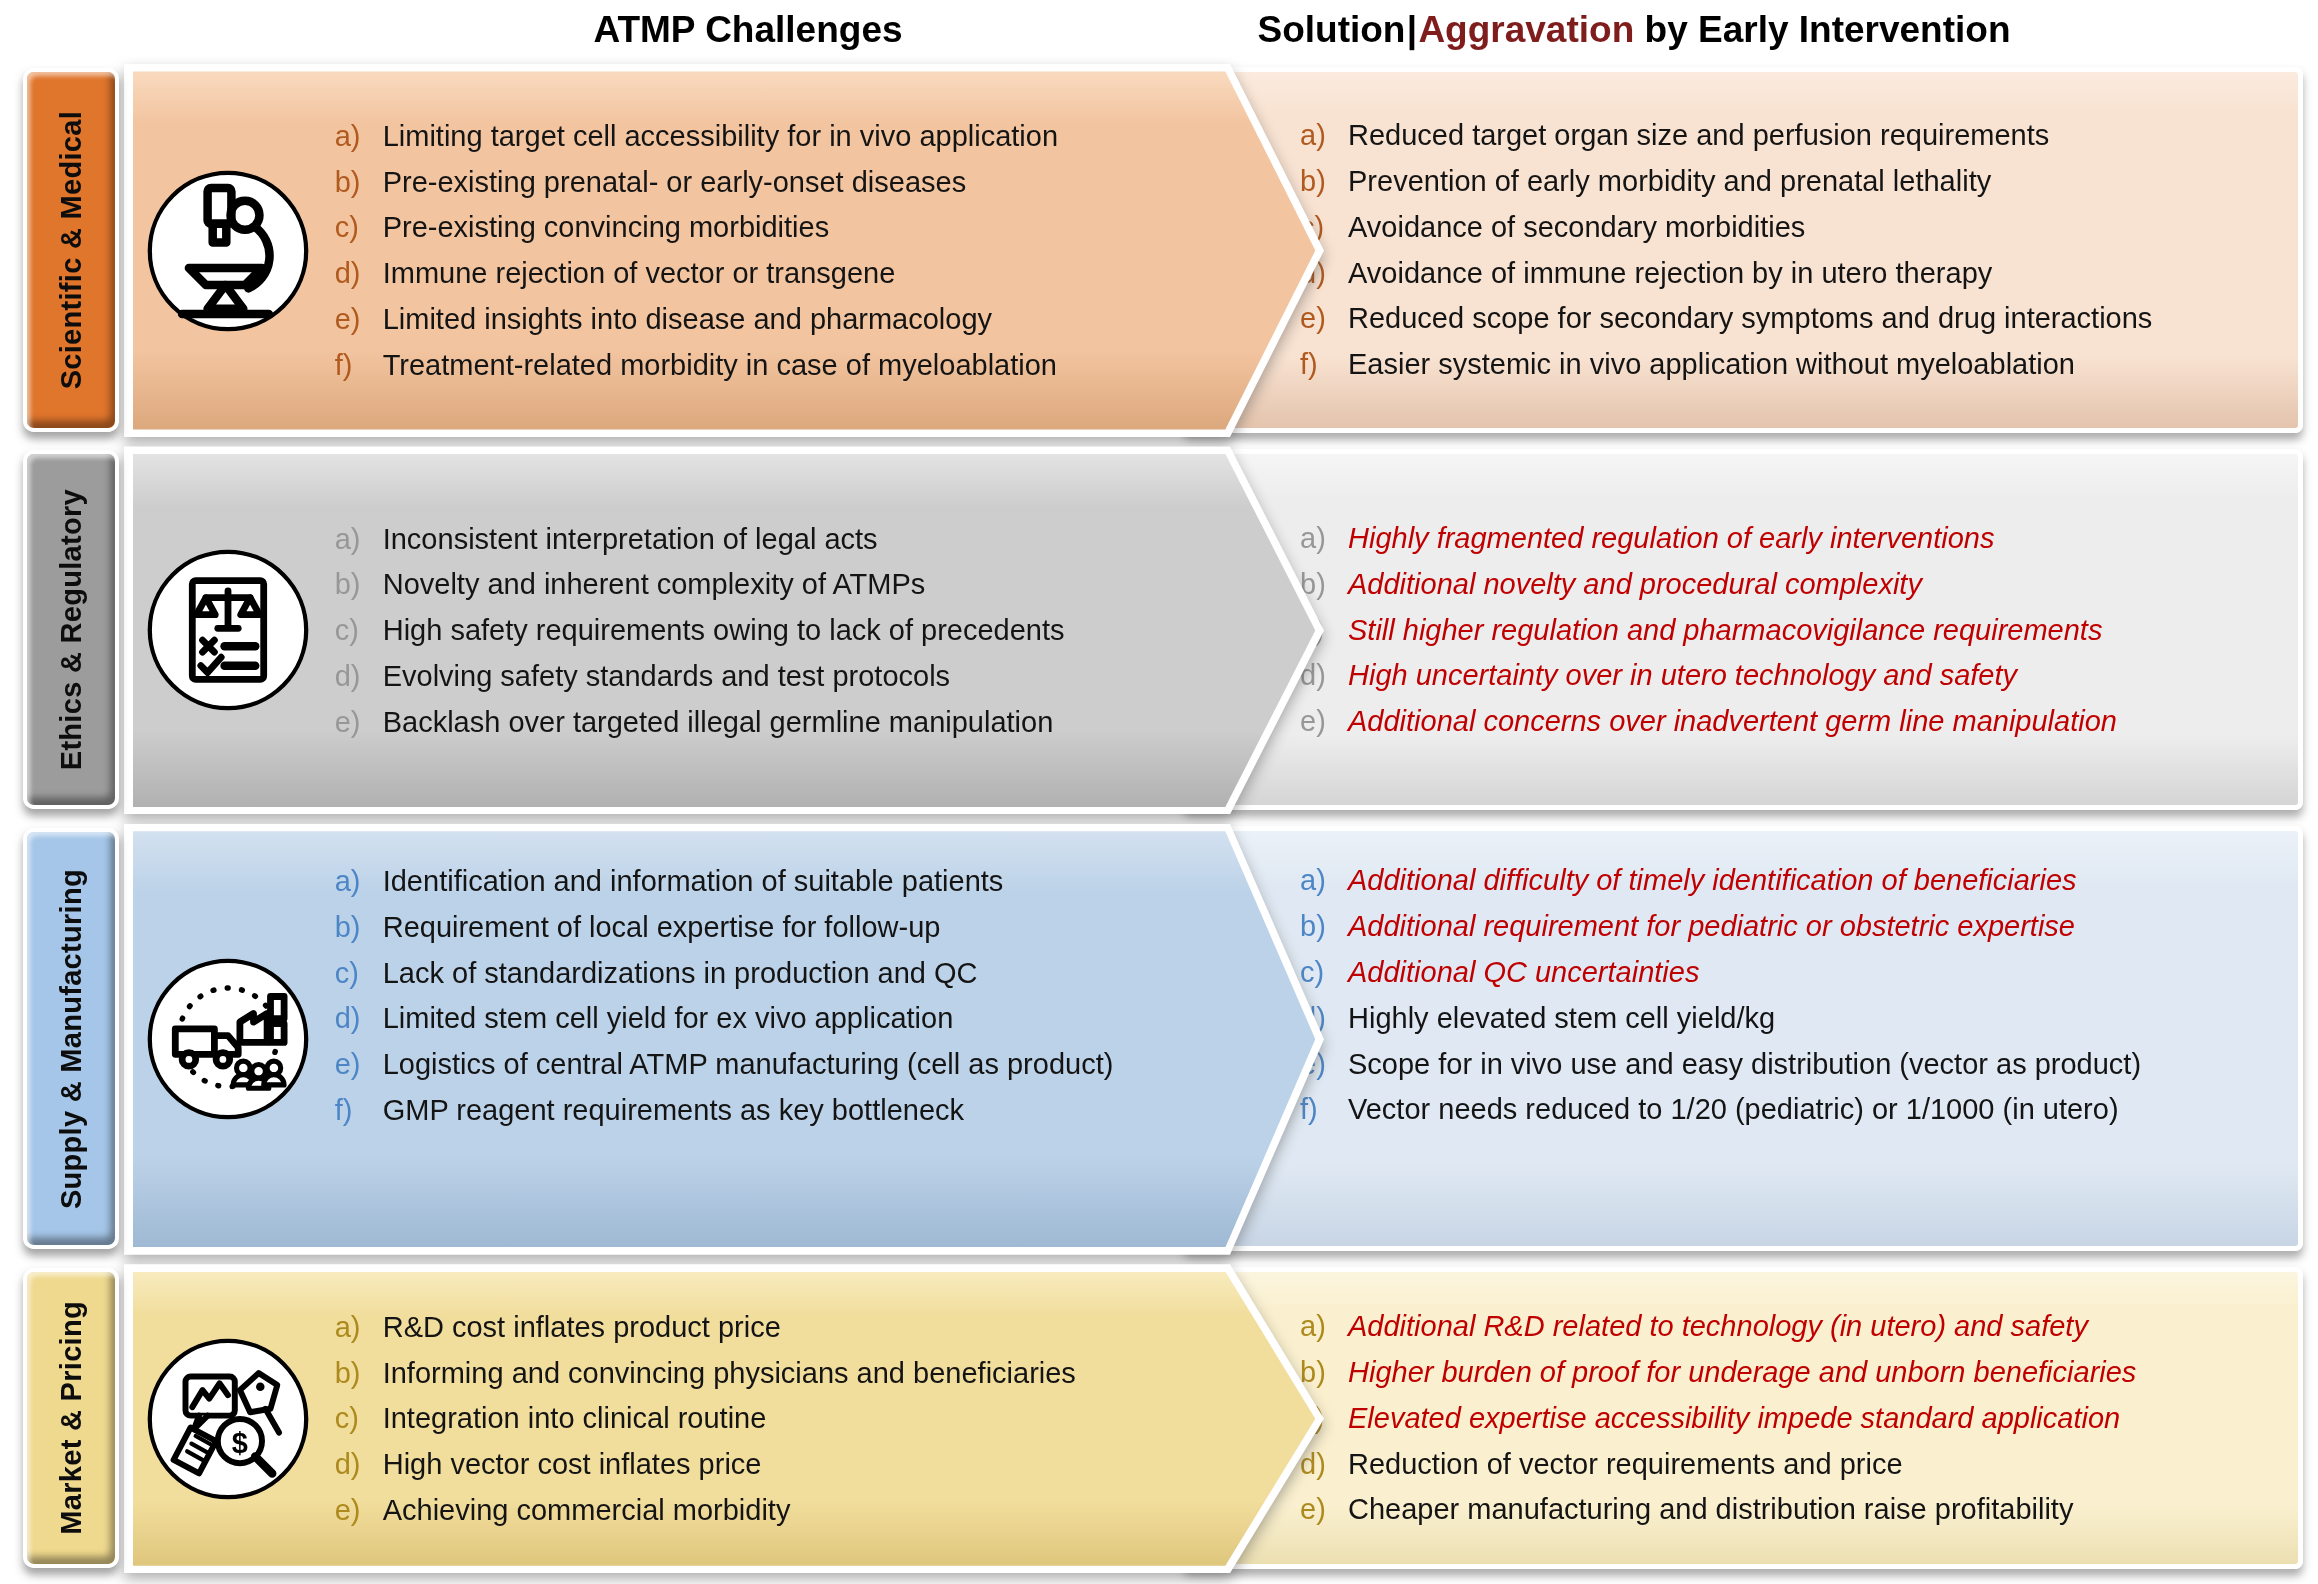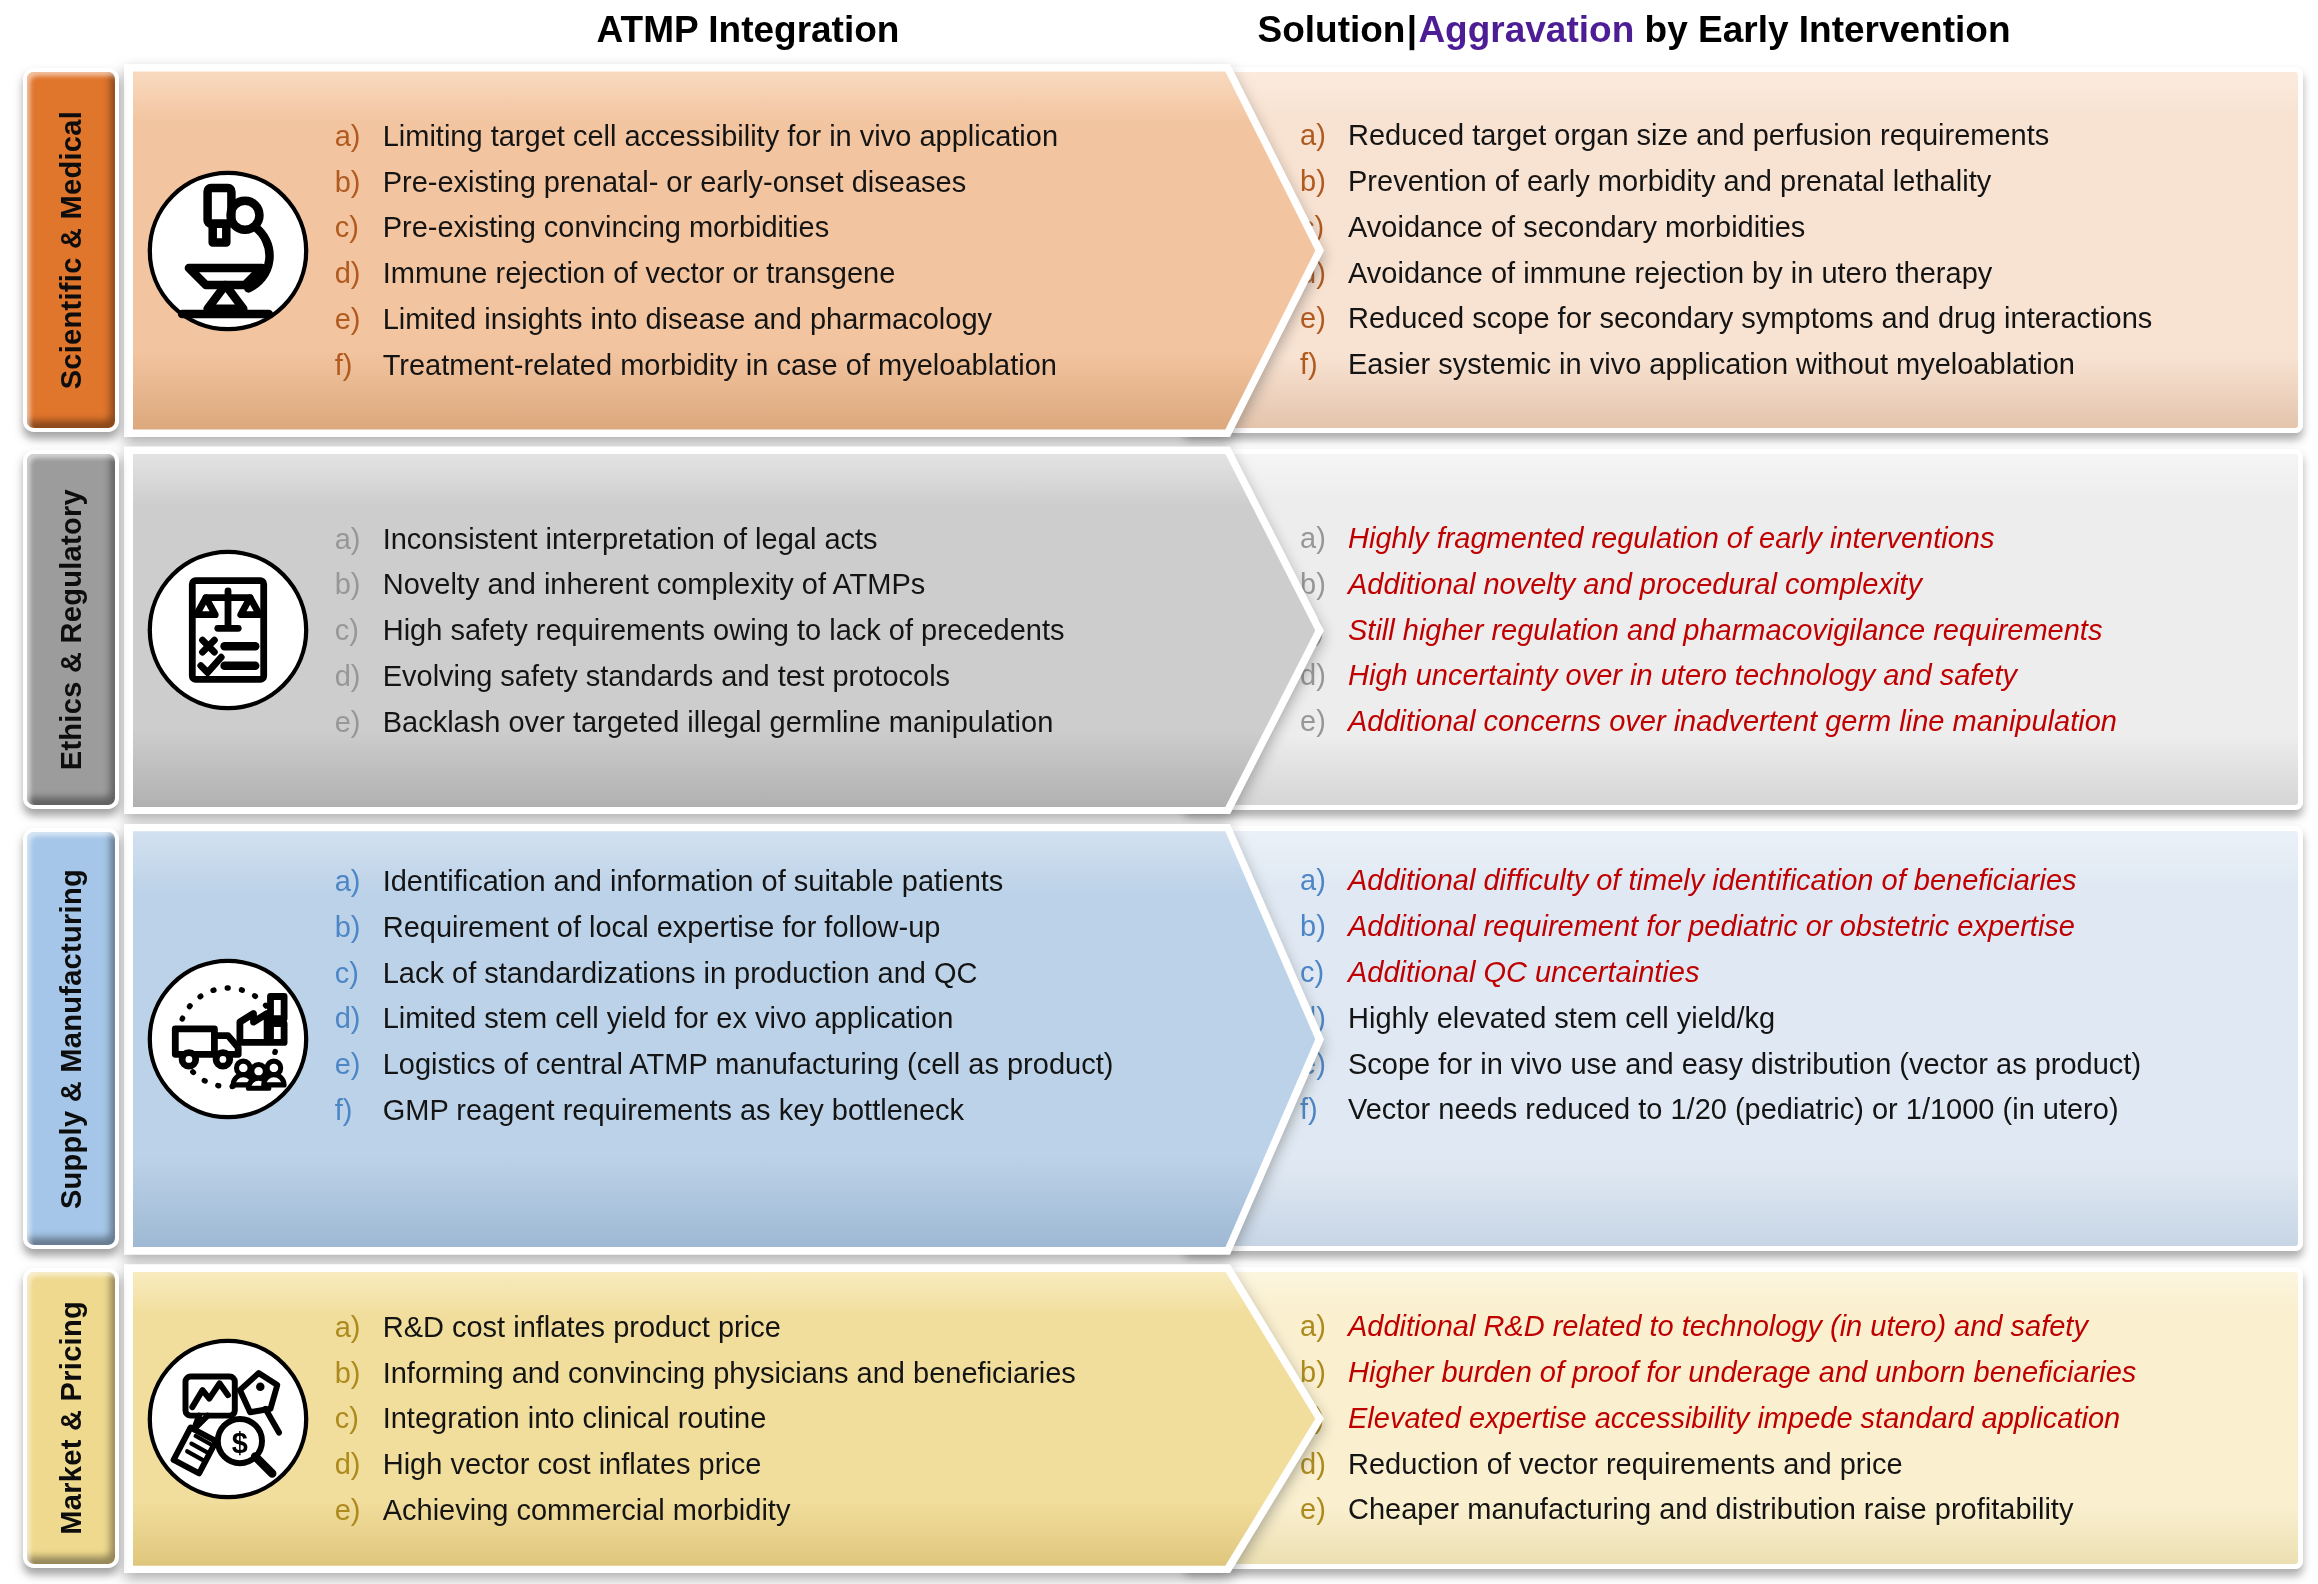--- a/index.html
+++ b/index.html
@@ -2,21 +2,21 @@
 <html style="font-size:10.7px"><head>
 <meta charset="utf-8">
 <style>
   html,body{margin:0;padding:0;background:#fff;}
   #fig{position:relative;width:2319px;height:1585px;background:#fff;overflow:hidden;
        font-family:"Liberation Sans",sans-serif;}
   
   .fig-header{position:absolute;top:0;left:0;right:0;height:63px;}
   .htitle{position:absolute;top:9.4px;transform:translateX(-50%);white-space:nowrap;
           font-size:37px;font-weight:bold;color:#000;}
-  .htitle .agg{color:#4c1d95;text-align:center;}
+  .htitle .agg{color:#7f1d1d;text-align:center;}
   .htitle .bar{color:#000;font-weight:bold;padding:0 1.3px;}
   
   #rows{position:absolute;top:64px;left:0;right:0;display:flex;flex-direction:column;gap:9.4px;}
   .row{position:relative;}
   .row-0{height:373px;} .row-1{height:368px;} .row-2{height:431px;} .row-3{height:309px;}
   
   .tab{position:absolute;left:23px;top:4px;bottom:5.4px;width:88px;
        background:var(--tab-bg);border:4.7px solid #fff;border-radius:10.7px;
        box-shadow:0 6.7px 8px rgba(75,75,75,.5),
                   inset 3.3px 4px 4.7px rgba(255,255,255,.55),
@@ -51,21 +51,21 @@
   li.item{display:flex;align-items:baseline;font-size:29px;line-height:1.05;color:#141414;
           white-space:nowrap;}
   .li-label{flex:0 0 48px;color:var(--label-color);}
   li.item.red .li-text{color:#C00000;font-style:italic;}
 </style>
 </head>
 <body>
 
 <div id="fig">
   <div class="fig-header">
-    <div class="htitle" style="left:748px">ATMP Integration</div>
+    <div class="htitle" style="left:748px">ATMP Challenges</div>
     <div class="htitle" style="left:1634px"><span>Solution</span><span class="bar">|</span><span class="agg">Aggravation</span><span> by Early Intervention</span></div>
   </div>
   <div id="rows">
       <section class="row row-0" style="--tab-bg: #E0752C; --arrow-bg: #F2C49F; --arrow-light: #F9DABF; --arrow-dark: #DCA87D; --panel-bg: #F8E2D1; --panel-light: #FBEBDE; --panel-dark: #E4C4AD; --label-color: #B05A1F;">
         <div class="panel">
           <ul class="list solutions">
             <li class="item">
               <span class="li-label">a)</span>
               <span class="li-text">Reduced target organ size and perfusion requirements</span>
             </li>

